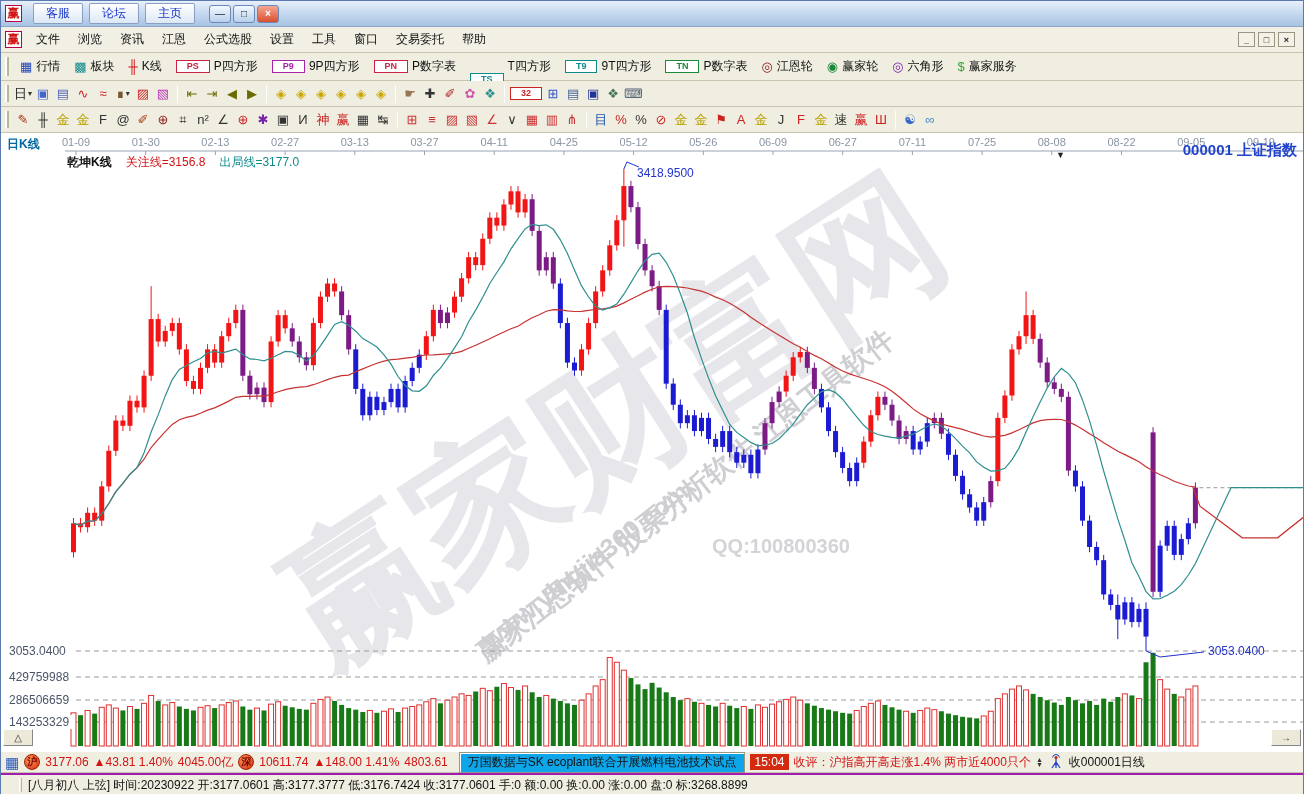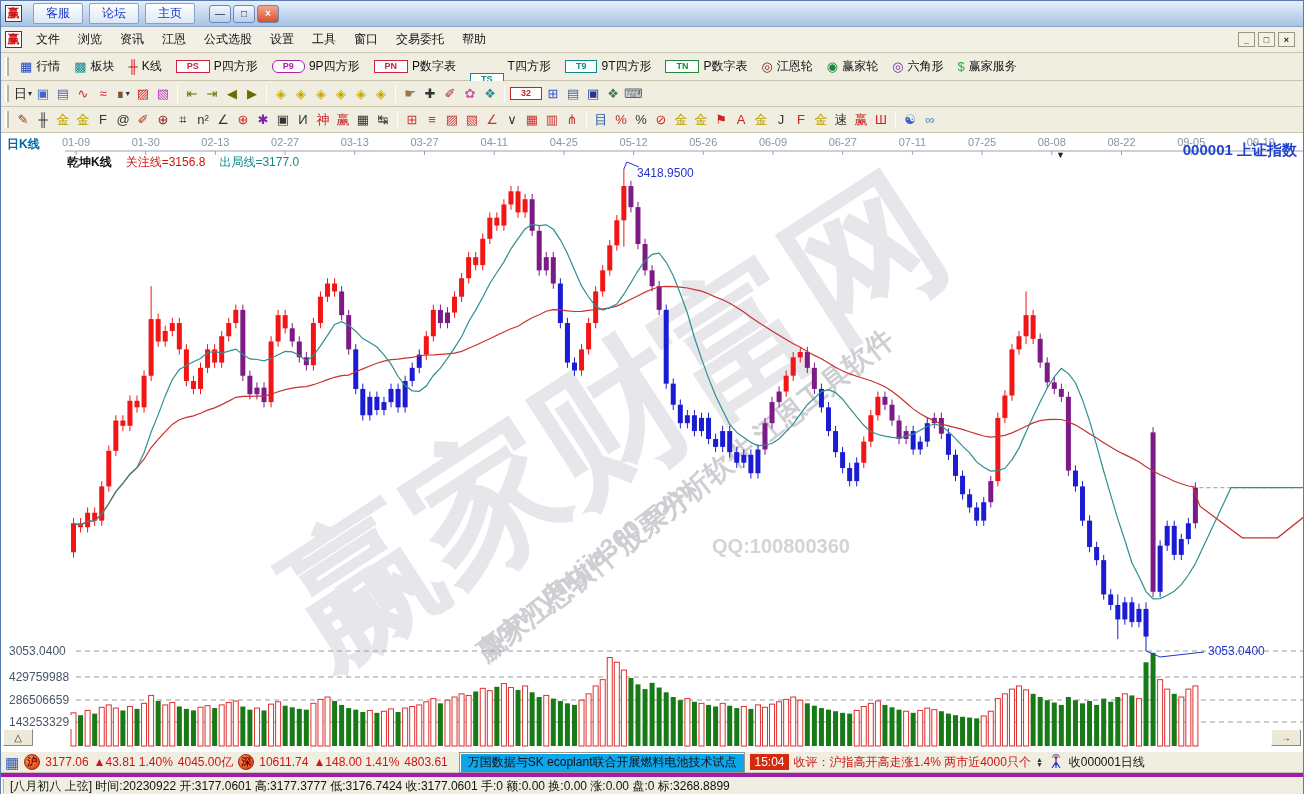--- a/index.html
+++ b/index.html
@@ -69,21 +69,21 @@
   .cbadge { width:16px; height:16px; border-radius:50%; background:radial-gradient(circle at 35% 35%, #ff9a55, #d42a10);
     border:1px solid #a02000; color:#7a0000; font-size:10px; font-weight:bold;
     display:flex; align-items:center; justify-content:center; flex:0 0 16px; }
   .red { color:#d21414; }
   .newsbox { background:#0ea5e9; border:1px solid #9a9684; box-shadow:1px 1px 0 #fff inset;
     padding:1px 8px; font-size:12px; color:#111; margin-left:6px; max-width:372px; overflow:hidden; white-space:nowrap; }
   .timebadge { background:#d42a10; color:#fff; padding:1px 4px; font-size:12px; }
   .spinner { display:flex; flex-direction:column; line-height:5px; font-size:7px; color:#333; }
   .feed { color:#111; }
   .status2 { height:22px; flex:0 0 22px; display:flex; align-items:center; background:#f0ede1;
-    padding:0 0; font-size:12px; color:#111; gap:6px; border-top:4px solid #a21caf; }
+    padding:0 18px; font-size:12px; color:#111; gap:6px; border-top:2px solid #a21caf; }
   .vgrip { width:3px; height:14px; border-left:1px solid #fff; border-right:1px solid #b9b49c; }
 </style>
 </head>
 <body>
 
 <div class="app">
 
   <div class="titlebar">
     <div class="applogo">赢</div>
     <div class="tb-linkbtn">客服</div>
@@ -130,21 +130,21 @@
         </div>
         <div class="tbtn1">
           <span class="tglyph" style="color: rgb(210, 20, 20);">╫</span>
           <span>K线</span>
         </div>
         <div class="tbtn1">
           <span class="tbadge" style="color: rgb(204, 34, 68);">PS</span>
           <span>P四方形</span>
         </div>
         <div class="tbtn1">
-          <span class="tbadge" style="color: rgb(170, 34, 170); border-radius: 6px;">P9</span>
+          <span class="tbadge" style="color: rgb(170, 34, 170);">P9</span>
           <span>9P四方形</span>
         </div>
         <div class="tbtn1">
           <span class="tbadge" style="color: rgb(204, 34, 68);">PN</span>
           <span>P数字表</span>
         </div>
         <div class="tbtn1">
           <span class="tbadge" style="color: rgb(13, 138, 138); margin-top: 25px;">TS</span>
           <span>T四方形</span>
         </div>

